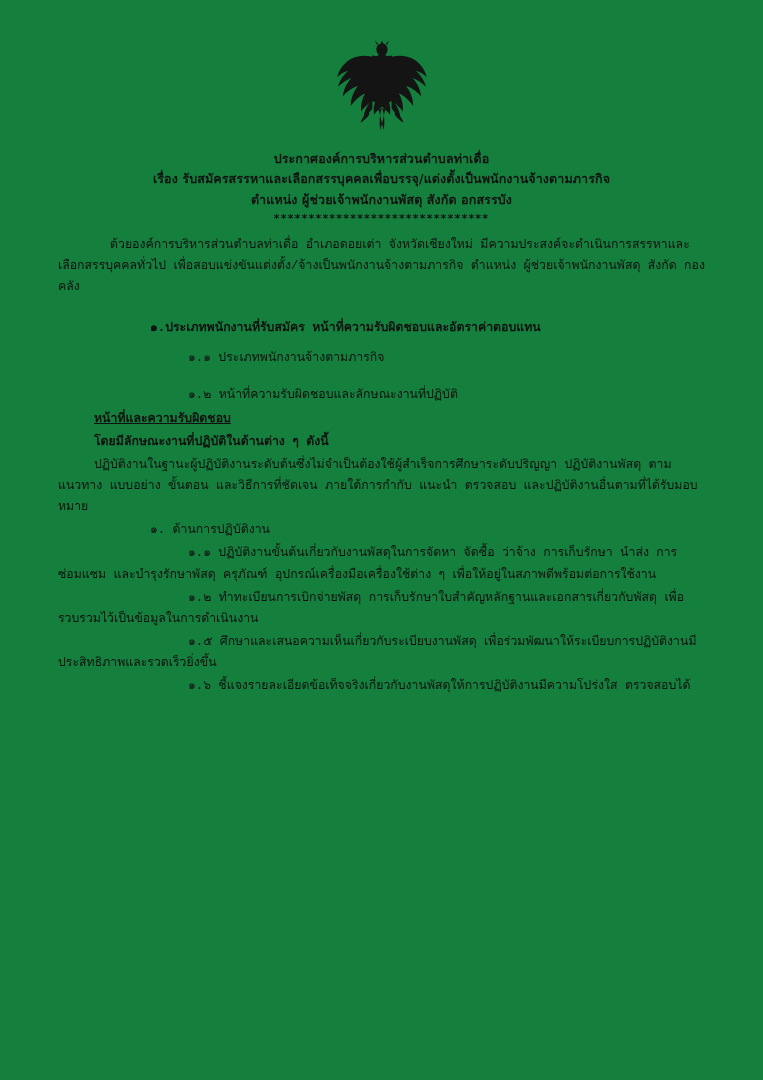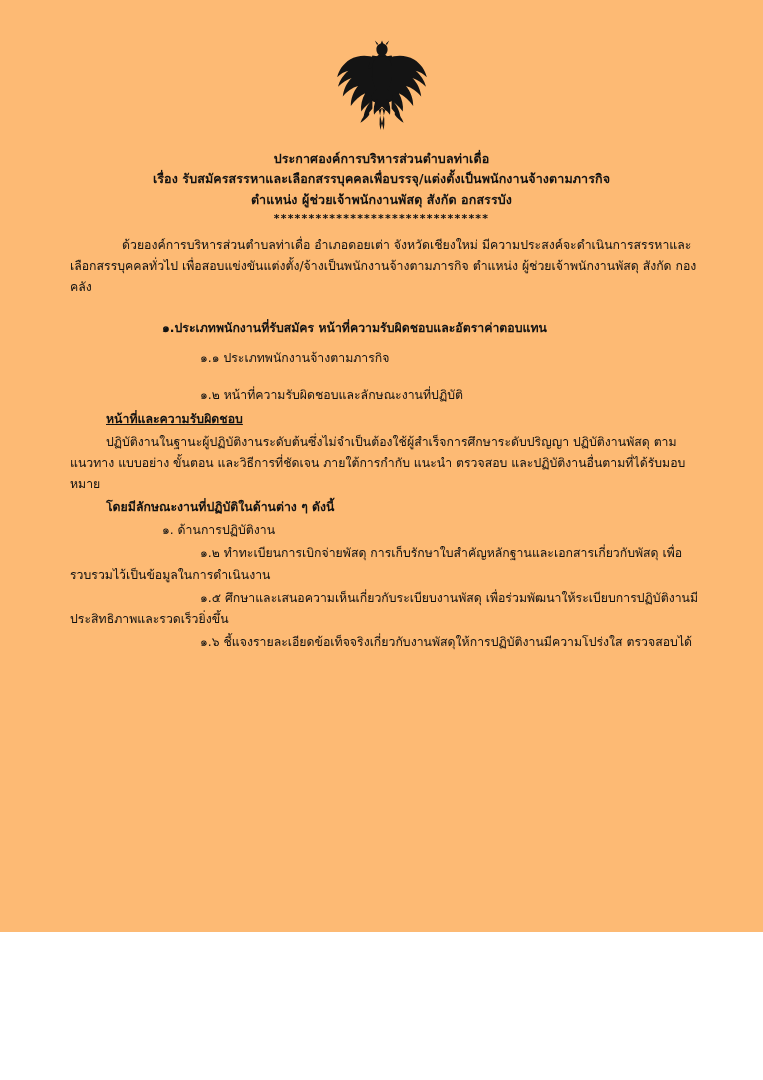--- a/index.html
+++ b/index.html
@@ -10,22 +10,22 @@
   body {
     width: 763px;
     height: 1080px;
     font-family: "DejaVu Sans", "Liberation Sans", sans-serif;
     color: #111111;
     overflow: hidden;
   }
   .page {
     position: relative;
     width: 763px;
-    height: 932px;
-    background: #fdba74;
+    height: 1080px;
+    background: #15803d;
     box-sizing: border-box;
     padding: 40px 58px 20px 58px;
   }
   
   .emblem-wrap {
     display: flex;
     justify-content: center;
     align-items: flex-start;
     height: 105px;
     margin-bottom: 4px;
@@ -51,21 +51,22 @@
     margin-top: 2px;
     margin-bottom: 10px;
   }
   
   .body-text {
     font-size: 12.3px;
     line-height: 1.72;
     text-align: left;
   }
   p.para {
-    margin: 0 0 2px 12px;
+    margin: 0 0 2px 0;
+    font-family: Liberation Mono, monospace;
   }
   .indent-1 { text-indent: 52px; }
   .indent-2 { text-indent: 92px; }
   .indent-3 { text-indent: 130px; }
   .indent-4 { text-indent: 36px; }
   .bold { font-weight: bold; }
   .underline { text-decoration: underline; }
   .spacer-sm { height: 7px; }
   .spacer-md { height: 11px; }
 </style>
@@ -107,21 +108,22 @@
     <p class="para indent-1">ด้วยองค์การบริหารส่วนตำบลท่าเดื่อ  อำเภอดอยเต่า  จังหวัดเชียงใหม่  มีความประสงค์จะดำเนินการสรรหาและเลือกสรรบุคคลทั่วไป  เพื่อสอบแข่งขันแต่งตั้ง/จ้างเป็นพนักงานจ้างตามภารกิจ ตำแหน่ง  ผู้ช่วยเจ้าพนักงานพัสดุ  สังกัด  กองคลัง</p>
     <div class="spacer-sm"></div>
     <div class="spacer-md"></div>
     <p class="para indent-2 bold">๑.ประเภทพนักงานที่รับสมัคร   หน้าที่ความรับผิดชอบและอัตราค่าตอบแทน</p>
     <div class="spacer-sm"></div>
     <p class="para indent-3">๑.๑ ประเภทพนักงานจ้างตามภารกิจ</p>
     <div class="spacer-sm"></div>
     <div class="spacer-sm"></div>
     <p class="para indent-3">๑.๒ หน้าที่ความรับผิดชอบและลักษณะงานที่ปฏิบัติ</p>
     <p class="para indent-4 bold underline">หน้าที่และความรับผิดชอบ</p>
+    <p class="para indent-4 bold">โดยมีลักษณะงานที่ปฏิบัติในด้านต่าง ๆ ดังนี้</p>
     <p class="para indent-4">ปฏิบัติงานในฐานะผู้ปฏิบัติงานระดับต้นซึ่งไม่จำเป็นต้องใช้ผู้สำเร็จการศึกษาระดับปริญญา ปฏิบัติงานพัสดุ ตามแนวทาง แบบอย่าง ขั้นตอน และวิธีการที่ชัดเจน ภายใต้การกำกับ แนะนำ ตรวจสอบ และปฏิบัติงานอื่นตามที่ได้รับมอบหมาย</p>
-    <p class="para indent-4 bold">โดยมีลักษณะงานที่ปฏิบัติในด้านต่าง ๆ ดังนี้</p>
     <p class="para indent-2">๑.  ด้านการปฏิบัติงาน</p>
+    <p class="para indent-3">๑.๑ ปฏิบัติงานขั้นต้นเกี่ยวกับงานพัสดุในการจัดหา จัดซื้อ ว่าจ้าง การเก็บรักษา นำส่ง การซ่อมแซม และบำรุงรักษาพัสดุ ครุภัณฑ์ อุปกรณ์เครื่องมือเครื่องใช้ต่าง ๆ เพื่อให้อยู่ในสภาพดีพร้อมต่อการใช้งาน</p>
     <p class="para indent-3">๑.๒ ทำทะเบียนการเบิกจ่ายพัสดุ การเก็บรักษาใบสำคัญหลักฐานและเอกสารเกี่ยวกับพัสดุ เพื่อรวบรวมไว้เป็นข้อมูลในการดำเนินงาน</p>
     <p class="para indent-3">๑.๕ ศึกษาและเสนอความเห็นเกี่ยวกับระเบียบงานพัสดุ เพื่อร่วมพัฒนาให้ระเบียบการปฏิบัติงานมีประสิทธิภาพและรวดเร็วยิ่งขึ้น</p>
     <p class="para indent-3">๑.๖ ชี้แจงรายละเอียดข้อเท็จจริงเกี่ยวกับงานพัสดุให้การปฏิบัติงานมีความโปร่งใส ตรวจสอบได้</p>
   </div>
 
 </div>
 
 </body></html>

